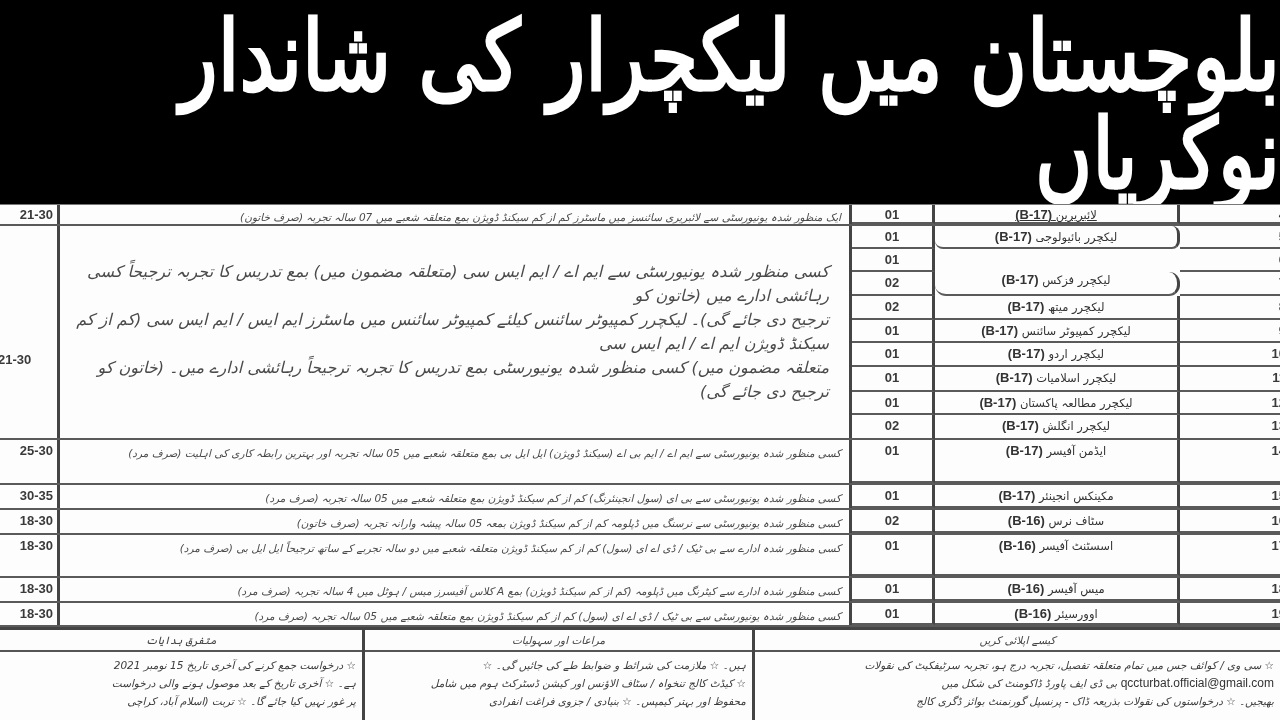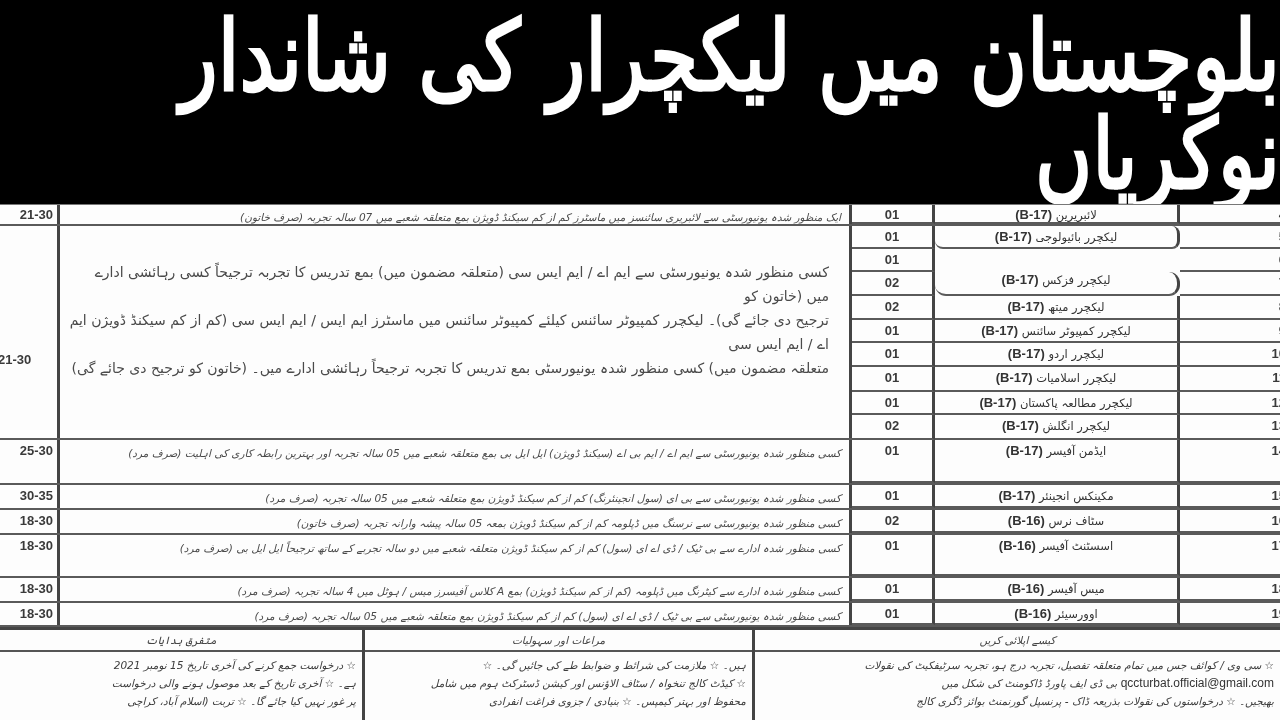--- a/index.html
+++ b/index.html
@@ -9,21 +9,21 @@
   .sheet { position:absolute; left:0; top:204px; width:1280px; height:516px; background:#fdfdfd; }
   .row { position:absolute; left:0; width:1280px; border-bottom:2px solid #5a5a5a; box-sizing:border-box; }
   .cell { position:absolute; top:0; height:100%; box-sizing:border-box; overflow:hidden; color:#3a3a3a; }
   .c-age { left:-20px; width:80px; border-right:3px solid #444; font-family:"Liberation Sans", sans-serif; font-weight:bold; font-size:13px; text-align:right; padding-right:4px; }
   .c-crit { left:60px; width:792px; border-right:3px solid #444; direction:rtl; font-size:10.5px; padding:3px 8px 0 8px; font-style:italic; color:#4a4a4a; }
   .c-count { left:852px; width:83px; border-right:3px solid #444; font-family:"Liberation Sans", sans-serif; font-weight:bold; font-size:13px; text-align:center; }
   .c-post { left:935px; width:245px; border-right:3px solid #444; direction:rtl; font-size:11.5px; text-align:center; color:#333; }
   .c-post .grade { font-family:"Liberation Sans", sans-serif; font-weight:bold; font-size:13px; }
   .c-serial { left:1180px; width:100px; font-family:"Liberation Sans", sans-serif; font-weight:bold; font-size:13px; text-align:right; padding-right:0; }
   .c-serial span { position:relative; right:-6px; }
-  .mid-text { position:absolute; left:60px; width:777px; top:260px; height:112px; direction:rtl; font-size:14px; color:#4a4a4a; padding:0 8px; box-sizing:border-box; line-height:24px; }
+  .mid-text { position:absolute; left:60px; width:777px; top:260px; height:112px; direction:rtl; font-size:16px; font-style:italic; color:#4a4a4a; padding:0 8px; box-sizing:border-box; line-height:24px; }
   .age-merged { position:absolute; left:0; top:146px; font-family:"Liberation Sans", sans-serif; font-weight:bold; font-size:13px; color:#3a3a3a; }
   .bottom { position:absolute; left:0; top:627px; width:1280px; height:93px; border-top:3px solid #444; box-sizing:border-box; }
   .bcol { position:absolute; top:0; height:100%; box-sizing:border-box; }
   .bcol.b1 { left:0; width:365px; border-right:3px solid #444; }
   .bcol.b2 { left:365px; width:390px; border-right:3px solid #444; }
   .bcol.b3 { left:755px; width:525px; }
   .bhead { height:20px; border-bottom:2px solid #555; direction:rtl; text-align:center; font-size:10.5px; color:#444; line-height:20px; font-style:italic; }
   .bbody { direction:rtl; font-size:10.5px; color:#3c3c3c; line-height:18px; padding:4px 6px; font-style:italic; }
   .email { font-family:"Liberation Sans", sans-serif; font-style:normal; font-size:12px; color:#333; }
 </style>
@@ -34,21 +34,21 @@
   <div class="banner-title">بلوچستان میں لیکچرار کی شاندار نوکریاں</div>
 </div>
 
 <div class="sheet"></div>
 
 <div id="rows">
     <div class="row" style="top: 204px; height: 22px;">
       <div class="cell c-age" style="line-height:22px; ">21-30</div>
       <div class="cell c-crit" style="line-height:20px;">ایک منظور شدہ یونیورسٹی سے لائبریری سائنسز میں ماسٹرز کم از کم سیکنڈ ڈویژن بمع متعلقہ شعبے میں 07 سالہ تجربہ (صرف خاتون)</div>
       <div class="cell c-count" style="line-height:22px; border-bottom:2px solid #5a5a5a;">01</div>
-      <div class="cell c-post" style="line-height:22px; border-bottom:2px solid #5a5a5a;"><span>لائبریرین</span> <span class="grade">(B-17)</span></div>
+      <div class="cell c-post" style="line-height:22px; border-bottom:2px solid #5a5a5a;text-decoration:underline;"><span>لائبریرین</span> <span class="grade">(B-17)</span></div>
       <div class="cell c-serial" style="line-height:22px; border-bottom:2px solid #5a5a5a;"><span>4</span></div>
     </div>
     <div class="row" style="top: 226px; height: 23px; border-bottom: none;">
       <div class="cell c-age" style="line-height:22px; border-bottom:none;"></div>
       <div class="cell c-crit" style="line-height:20px;"></div>
       <div class="cell c-count" style="line-height:22px; border-bottom:2px solid #5a5a5a;">01</div>
       <div class="cell c-post" style="line-height:22px; border-bottom:2px solid #5a5a5a;border-radius:8px;"><span>لیکچرر بائیولوجی</span> <span class="grade">(B-17)</span></div>
       <div class="cell c-serial" style="line-height:22px; border-bottom:2px solid #5a5a5a;"><span>5</span></div>
     </div>
     <div class="row" style="top: 249px; height: 23px; border-bottom: none;">

